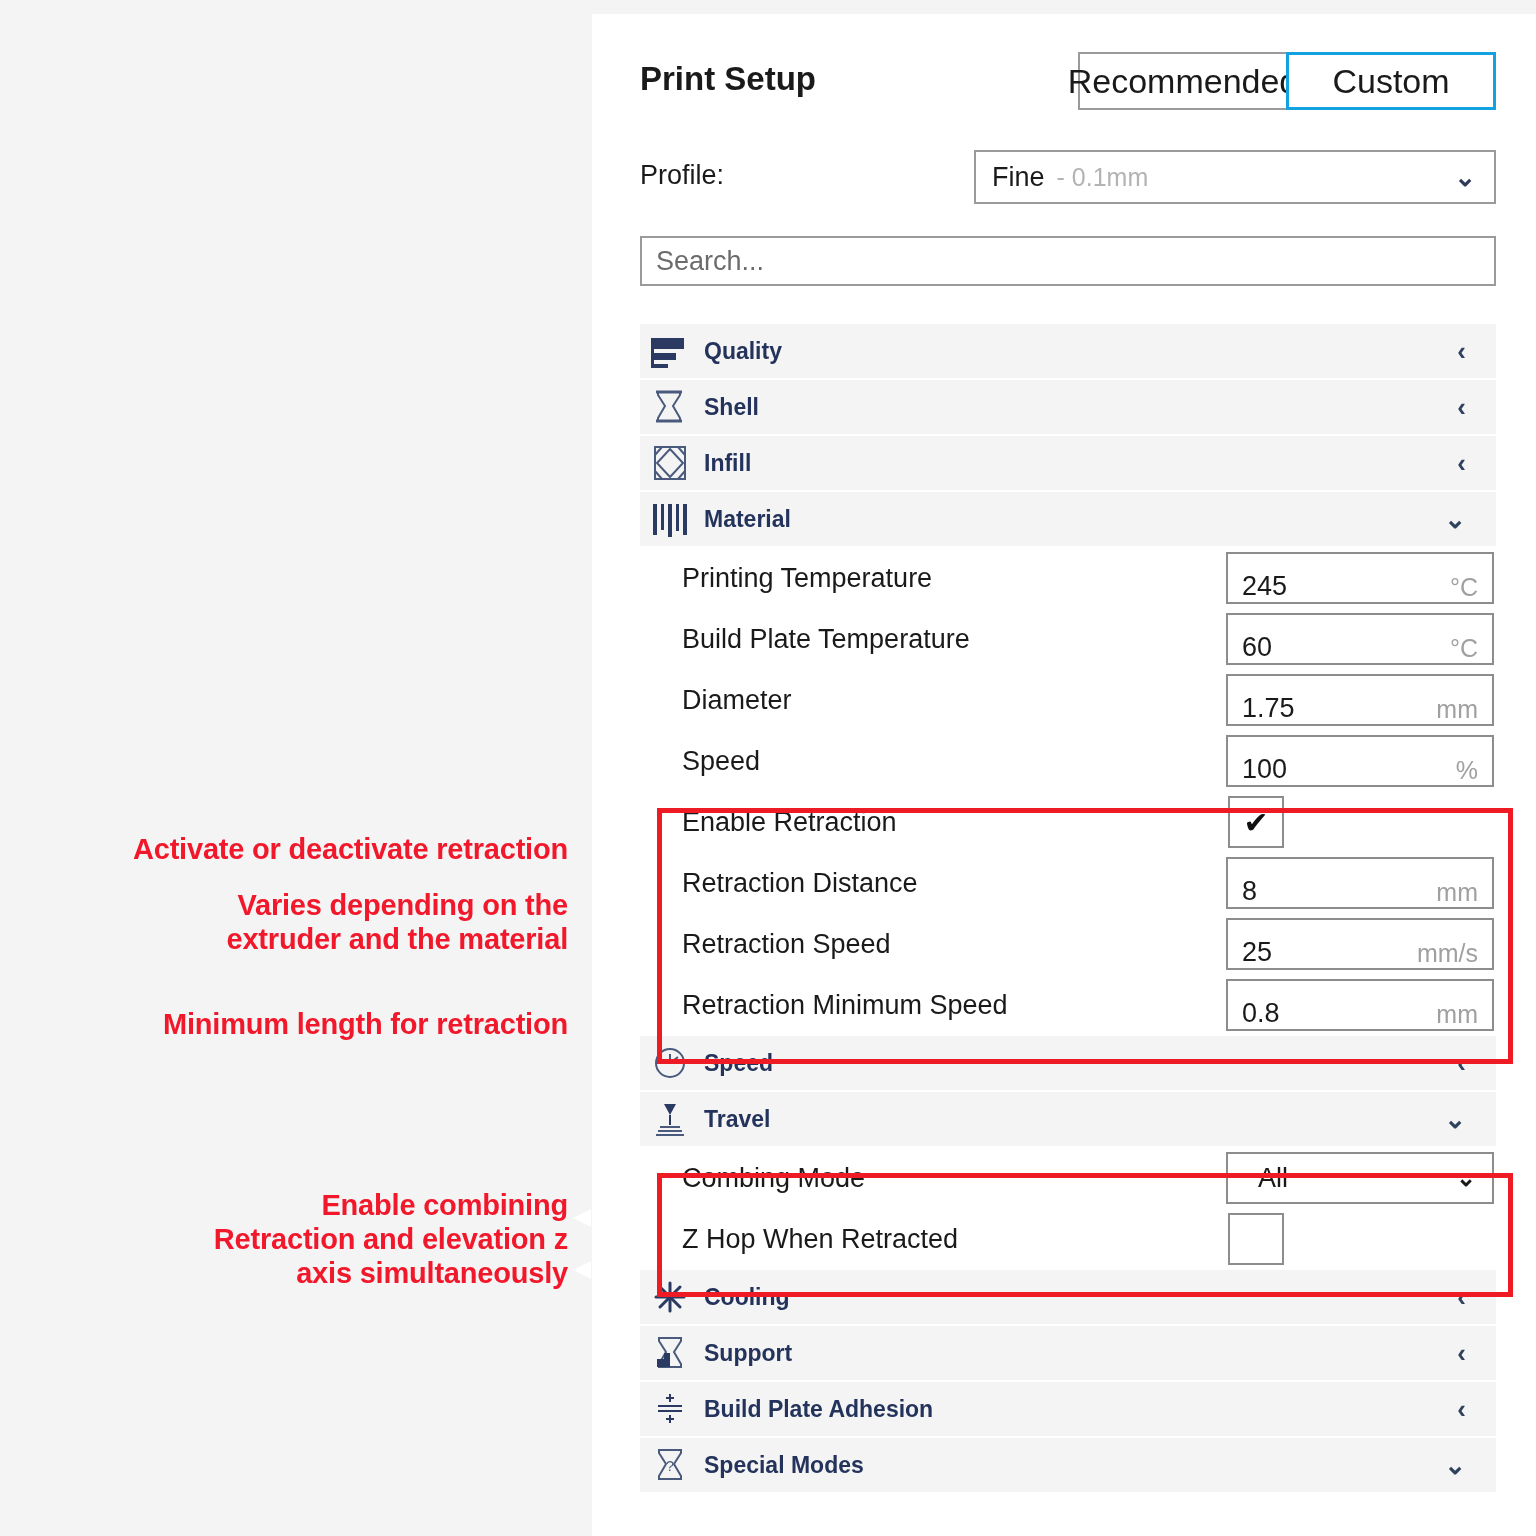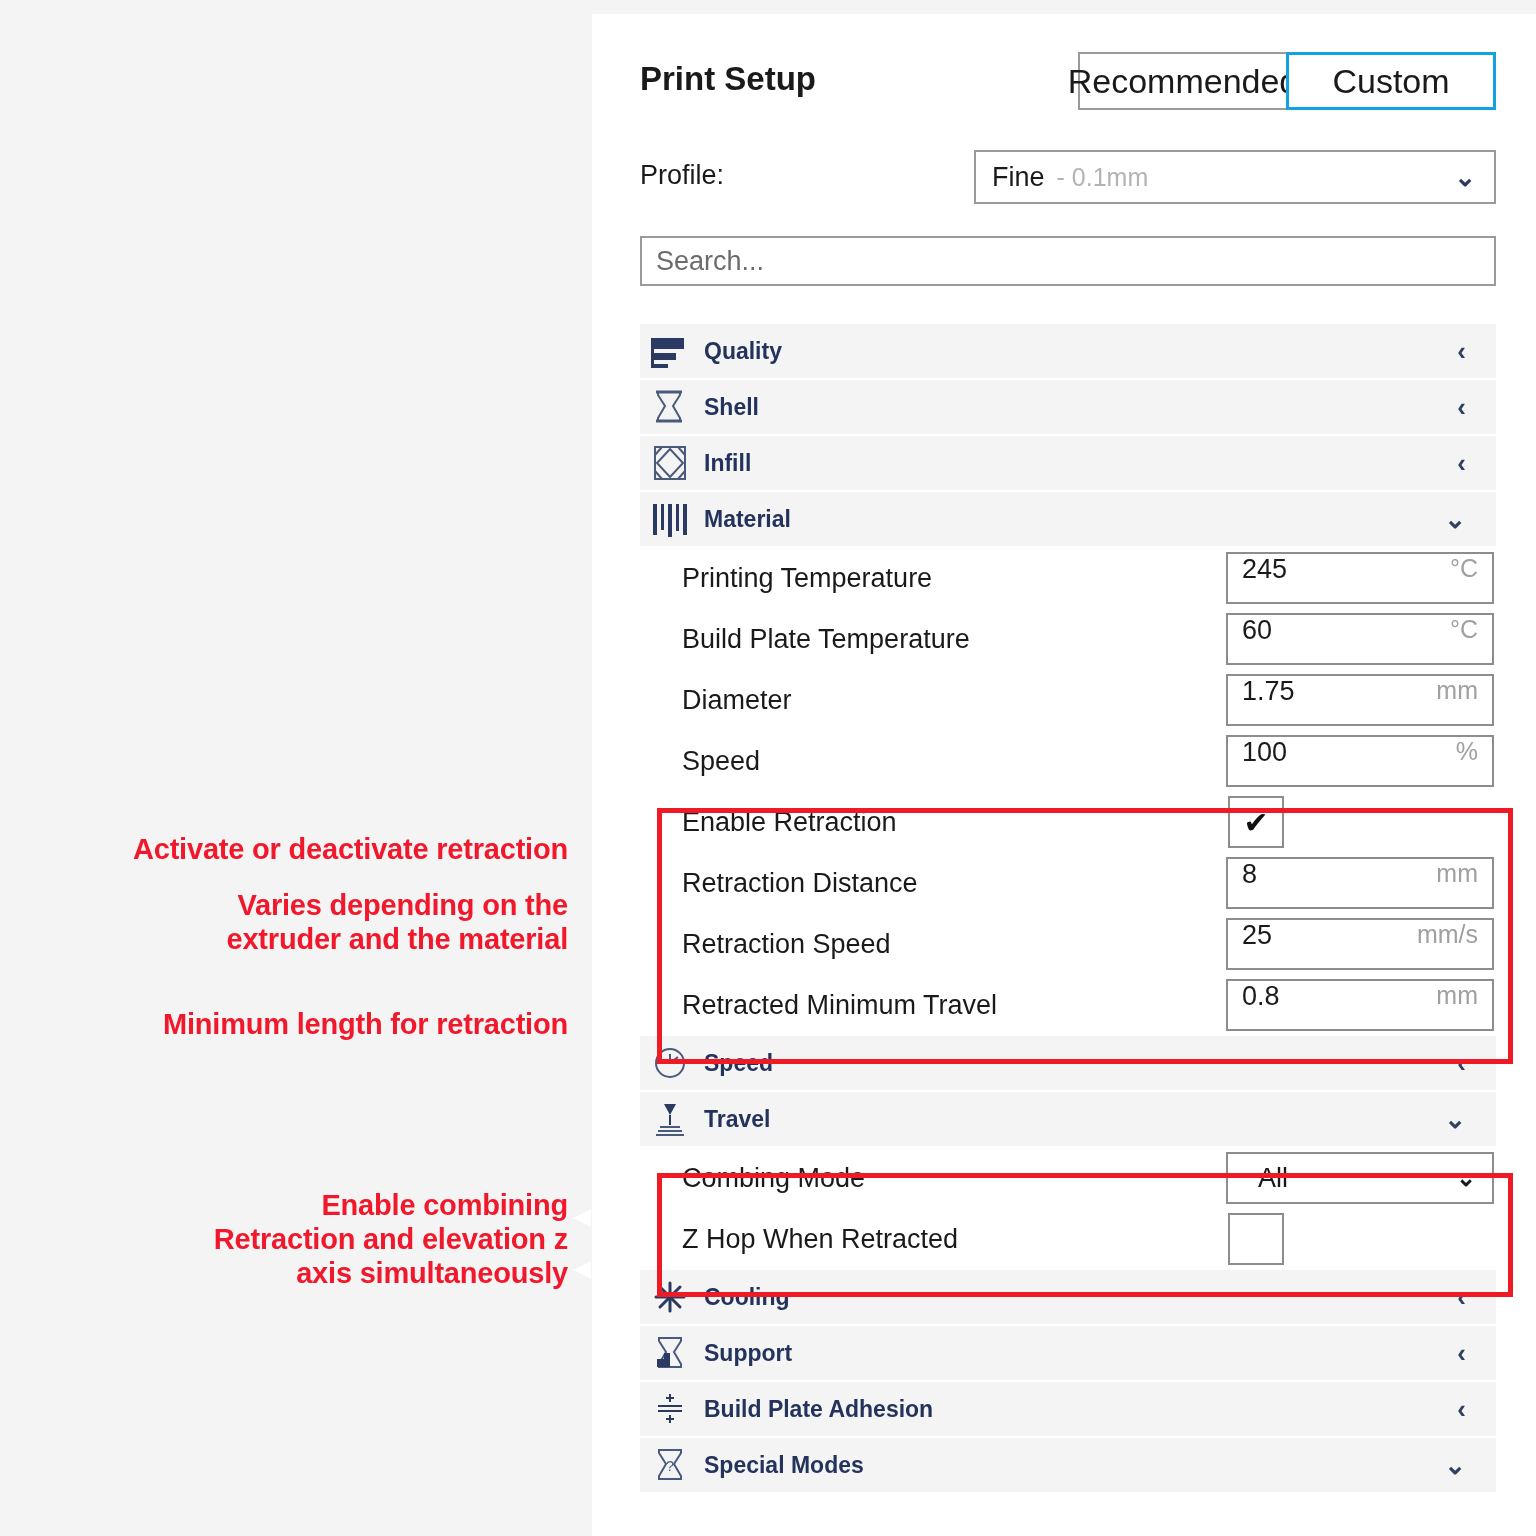--- a/index.html
+++ b/index.html
@@ -149,21 +149,21 @@
     display: flex; align-items: center;
   }
   .setting-label {
     font-size: 27px; color: #1a1a1a;
     padding-left: 42px;
   }
   .value-box {
     position: absolute; right: 2px; top: 4px;
     width: 268px; height: 52px;
     border: 2px solid #8d8d8d; background: #fff;
-    display: flex; align-items: flex-start; justify-content: space-between;
+    display: flex; align-items: flex-end; justify-content: space-between;
     padding: 0 14px;
   }
   .value-box .val { font-size: 27px; color: #1a1a1a; }
   .value-box .unit { font-size: 25px; color: #a0a0a0; }
   .checkbox {
     position: absolute; right: 212px; top: 4px;
     width: 56px; height: 52px;
     border: 2px solid #8d8d8d; background: #fff;
     display: flex; align-items: center; justify-content: center;
     font-size: 30px; color: #111;
@@ -352,21 +352,21 @@
 
       <div class="setting-row">
         <span class="setting-label">Retraction Speed</span>
         <div class="value-box">
           <span class="val">25</span>
           <span class="unit">mm/s</span>
         </div>
       </div>
 
       <div class="setting-row">
-        <span class="setting-label">Retracted Minimum Travel</span>
+        <span class="setting-label">Retraction Minimum Speed</span>
         <div class="value-box">
           <span class="val">0.8</span>
           <span class="unit">mm</span>
         </div>
       </div>
 
       <div class="section-row">
         <div class="section-icon">
           <svg width="44" height="40" viewBox="0 0 44 40">
             <circle cx="20" cy="20" r="14" fill="none" stroke="#4a5a7d" stroke-width="2"></circle>

